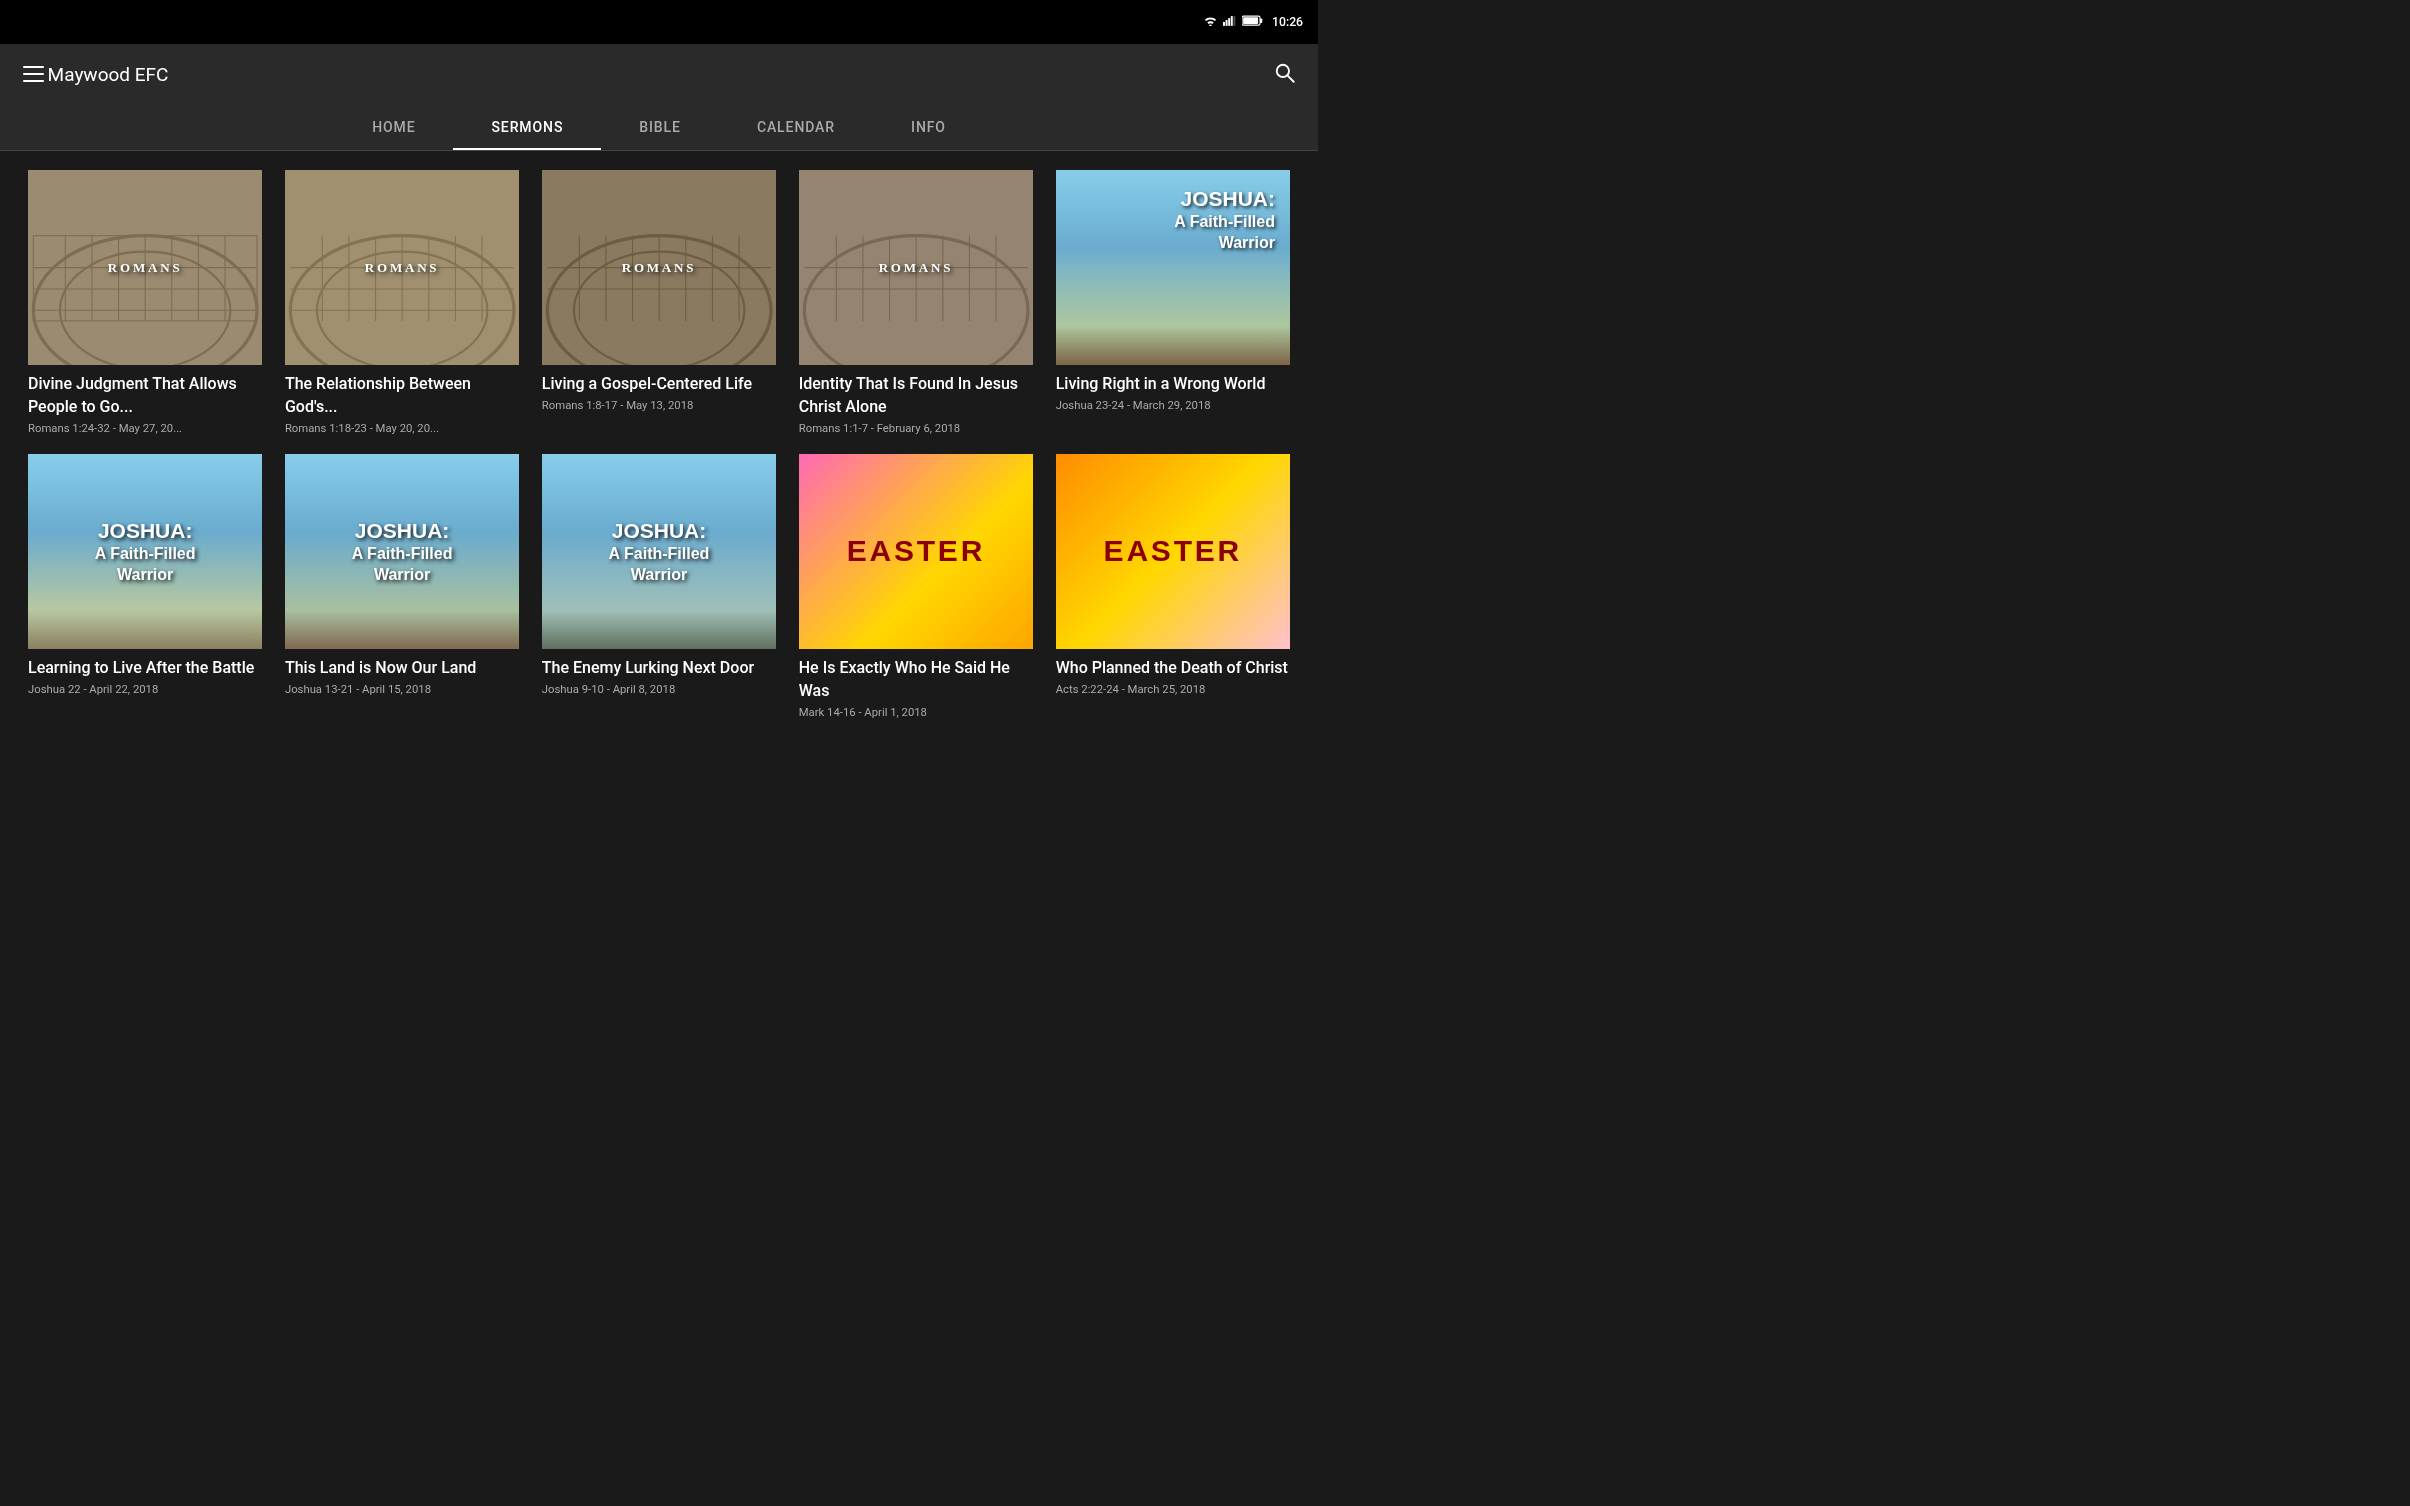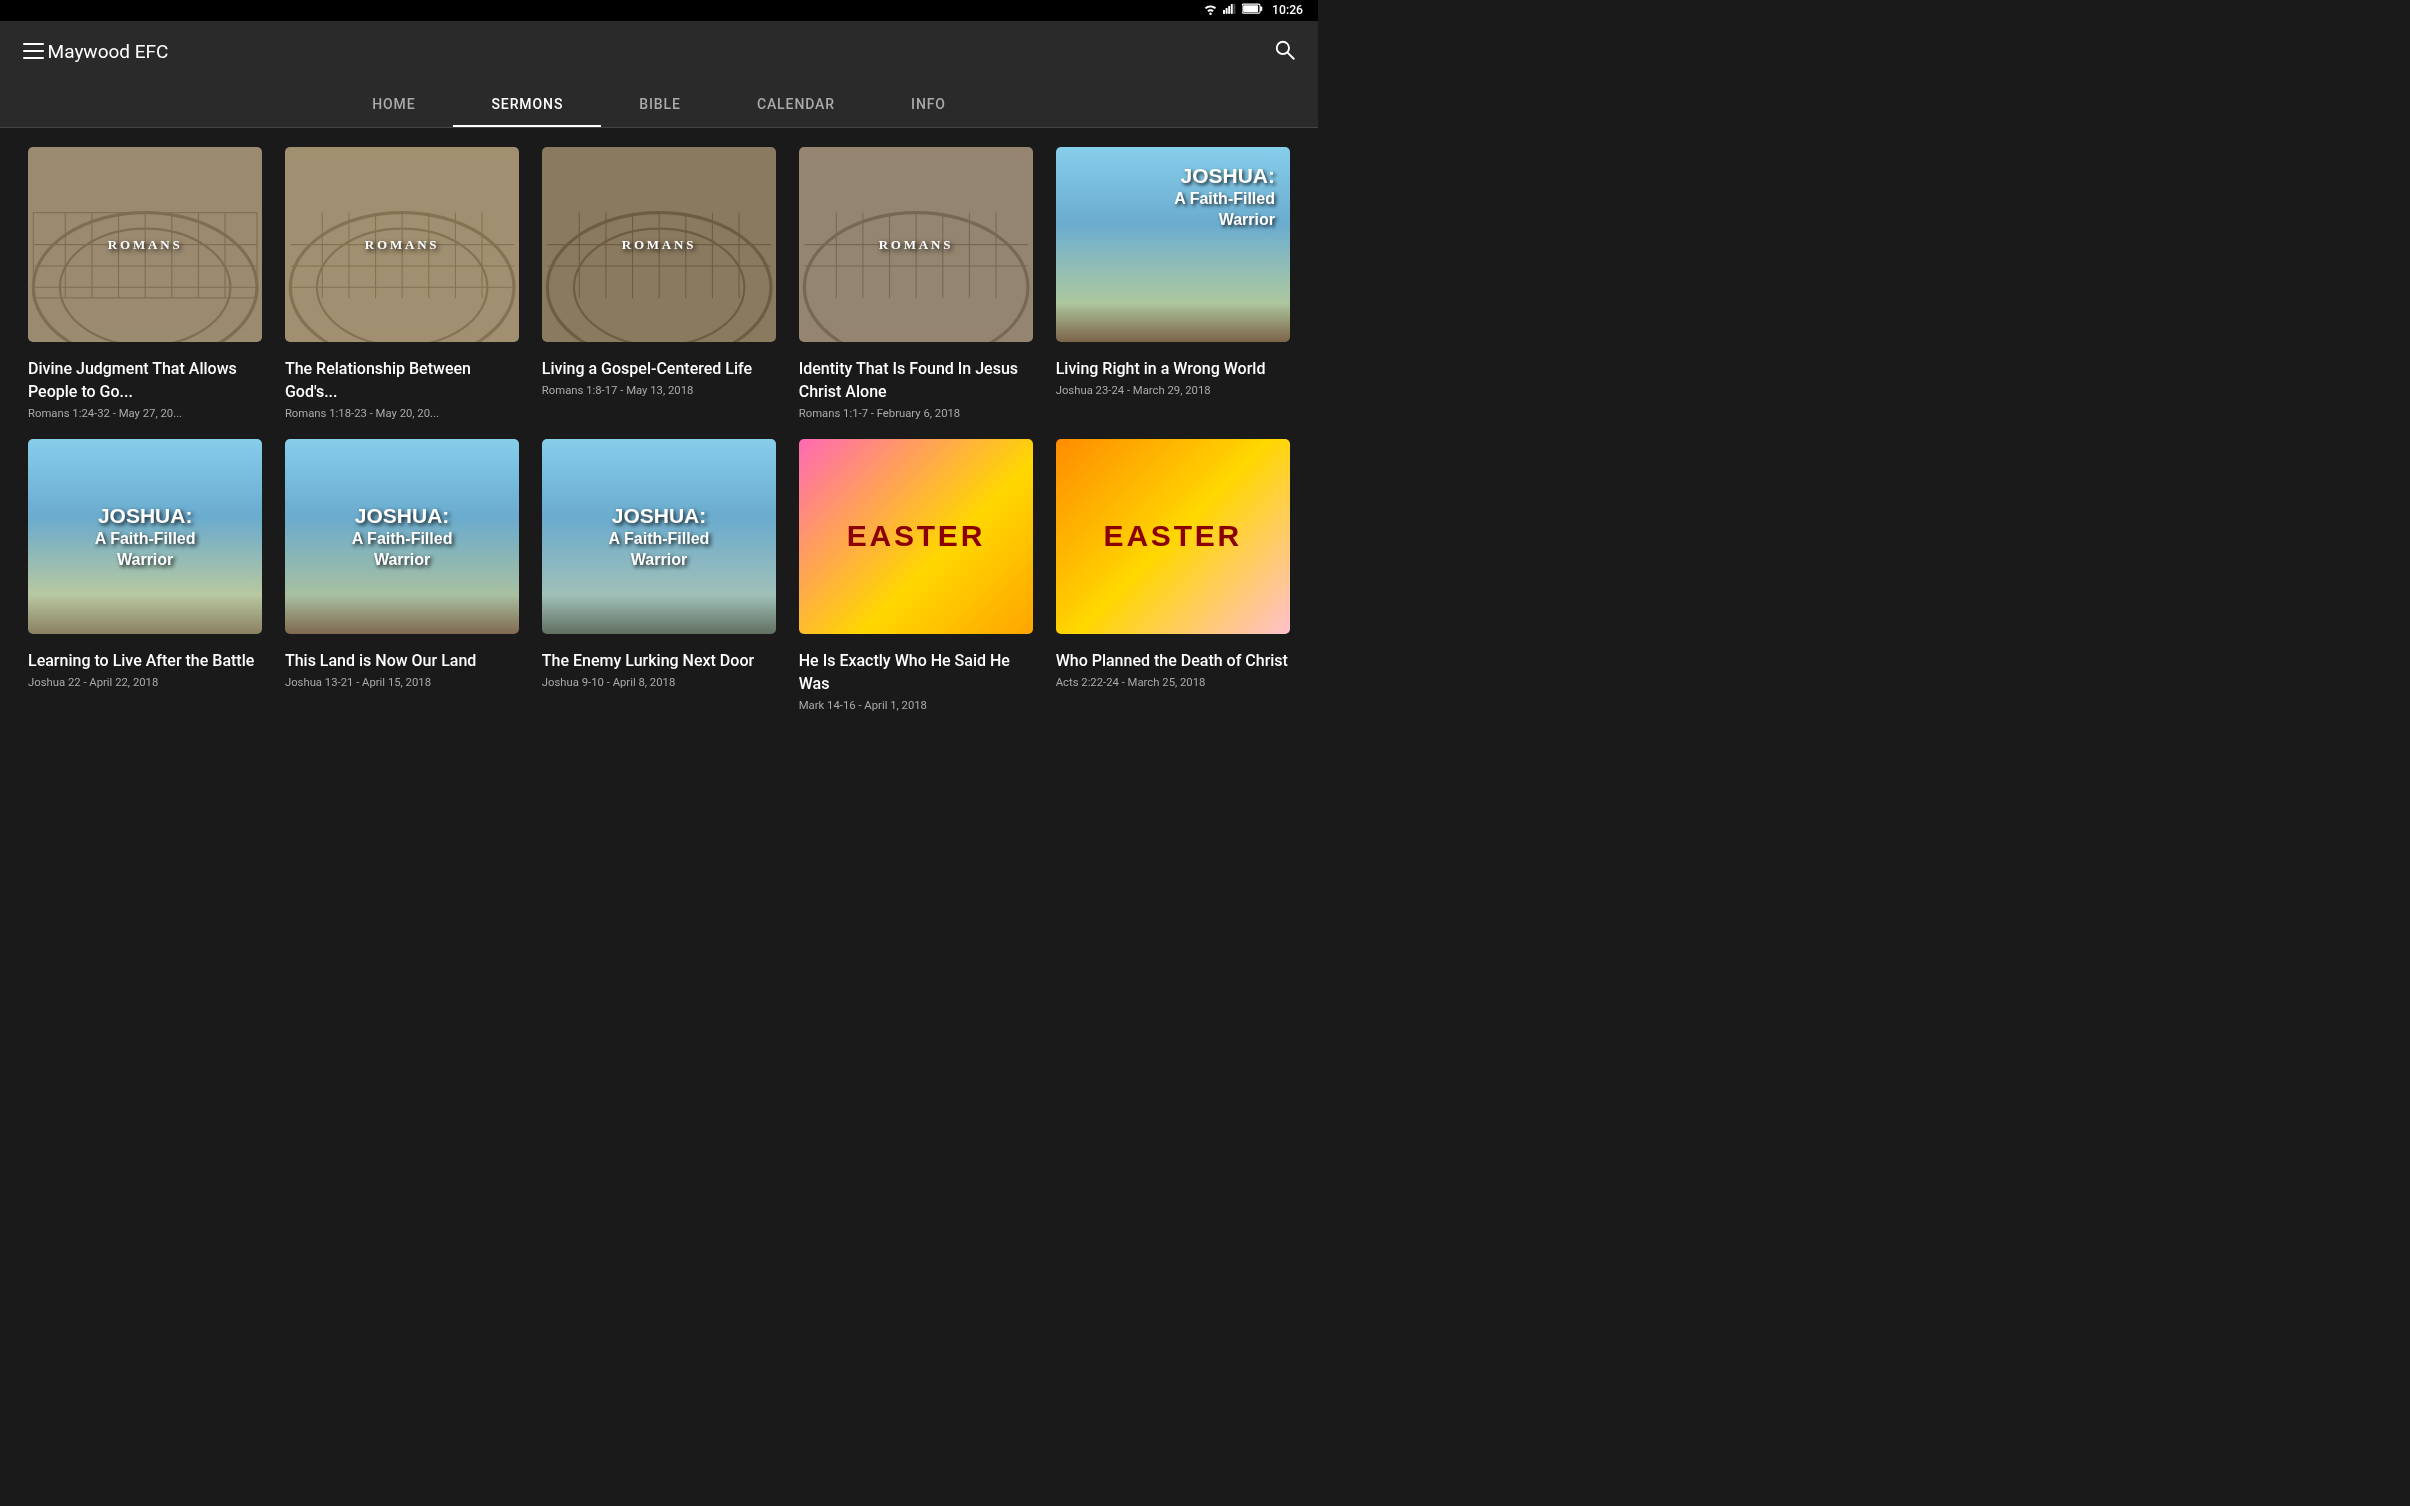--- a/index.html
+++ b/index.html
@@ -8,21 +8,21 @@
       font-family: 'Roboto', Arial, sans-serif;
       color: #ffffff;
       width: 1318px;
       min-height: 847px;
       overflow-x: hidden;
     }
 
     
     .status-bar {
       background: #000;
-      height: 21px;
+      height: 44px;
       display: flex;
       align-items: center;
       justify-content: flex-end;
       padding: 0 15px;
       gap: 7.5px;
     }
     .status-icons {
       display: flex;
       align-items: center;
       gap: 5.6px;
@@ -104,24 +104,24 @@
       display: grid;
       grid-template-columns: repeat(5, 1fr);
       gap: 19px 22.6px;
     }
     .sermon-card {
       cursor: pointer;
     }
     .sermon-thumbnail {
       width: 100%;
       aspect-ratio: 1.2;
-      border-radius: 5px;
+      border-radius: 0;
       overflow: hidden;
       position: relative;
-      margin-bottom: 16px;
+      margin-bottom: 8px;
     }
     .colosseum-bg {
       background: #9b8b70;
       width: 100%;
       height: 100%;
       display: flex;
       align-items: center;
       justify-content: center;
       position: relative;
       overflow: hidden;

